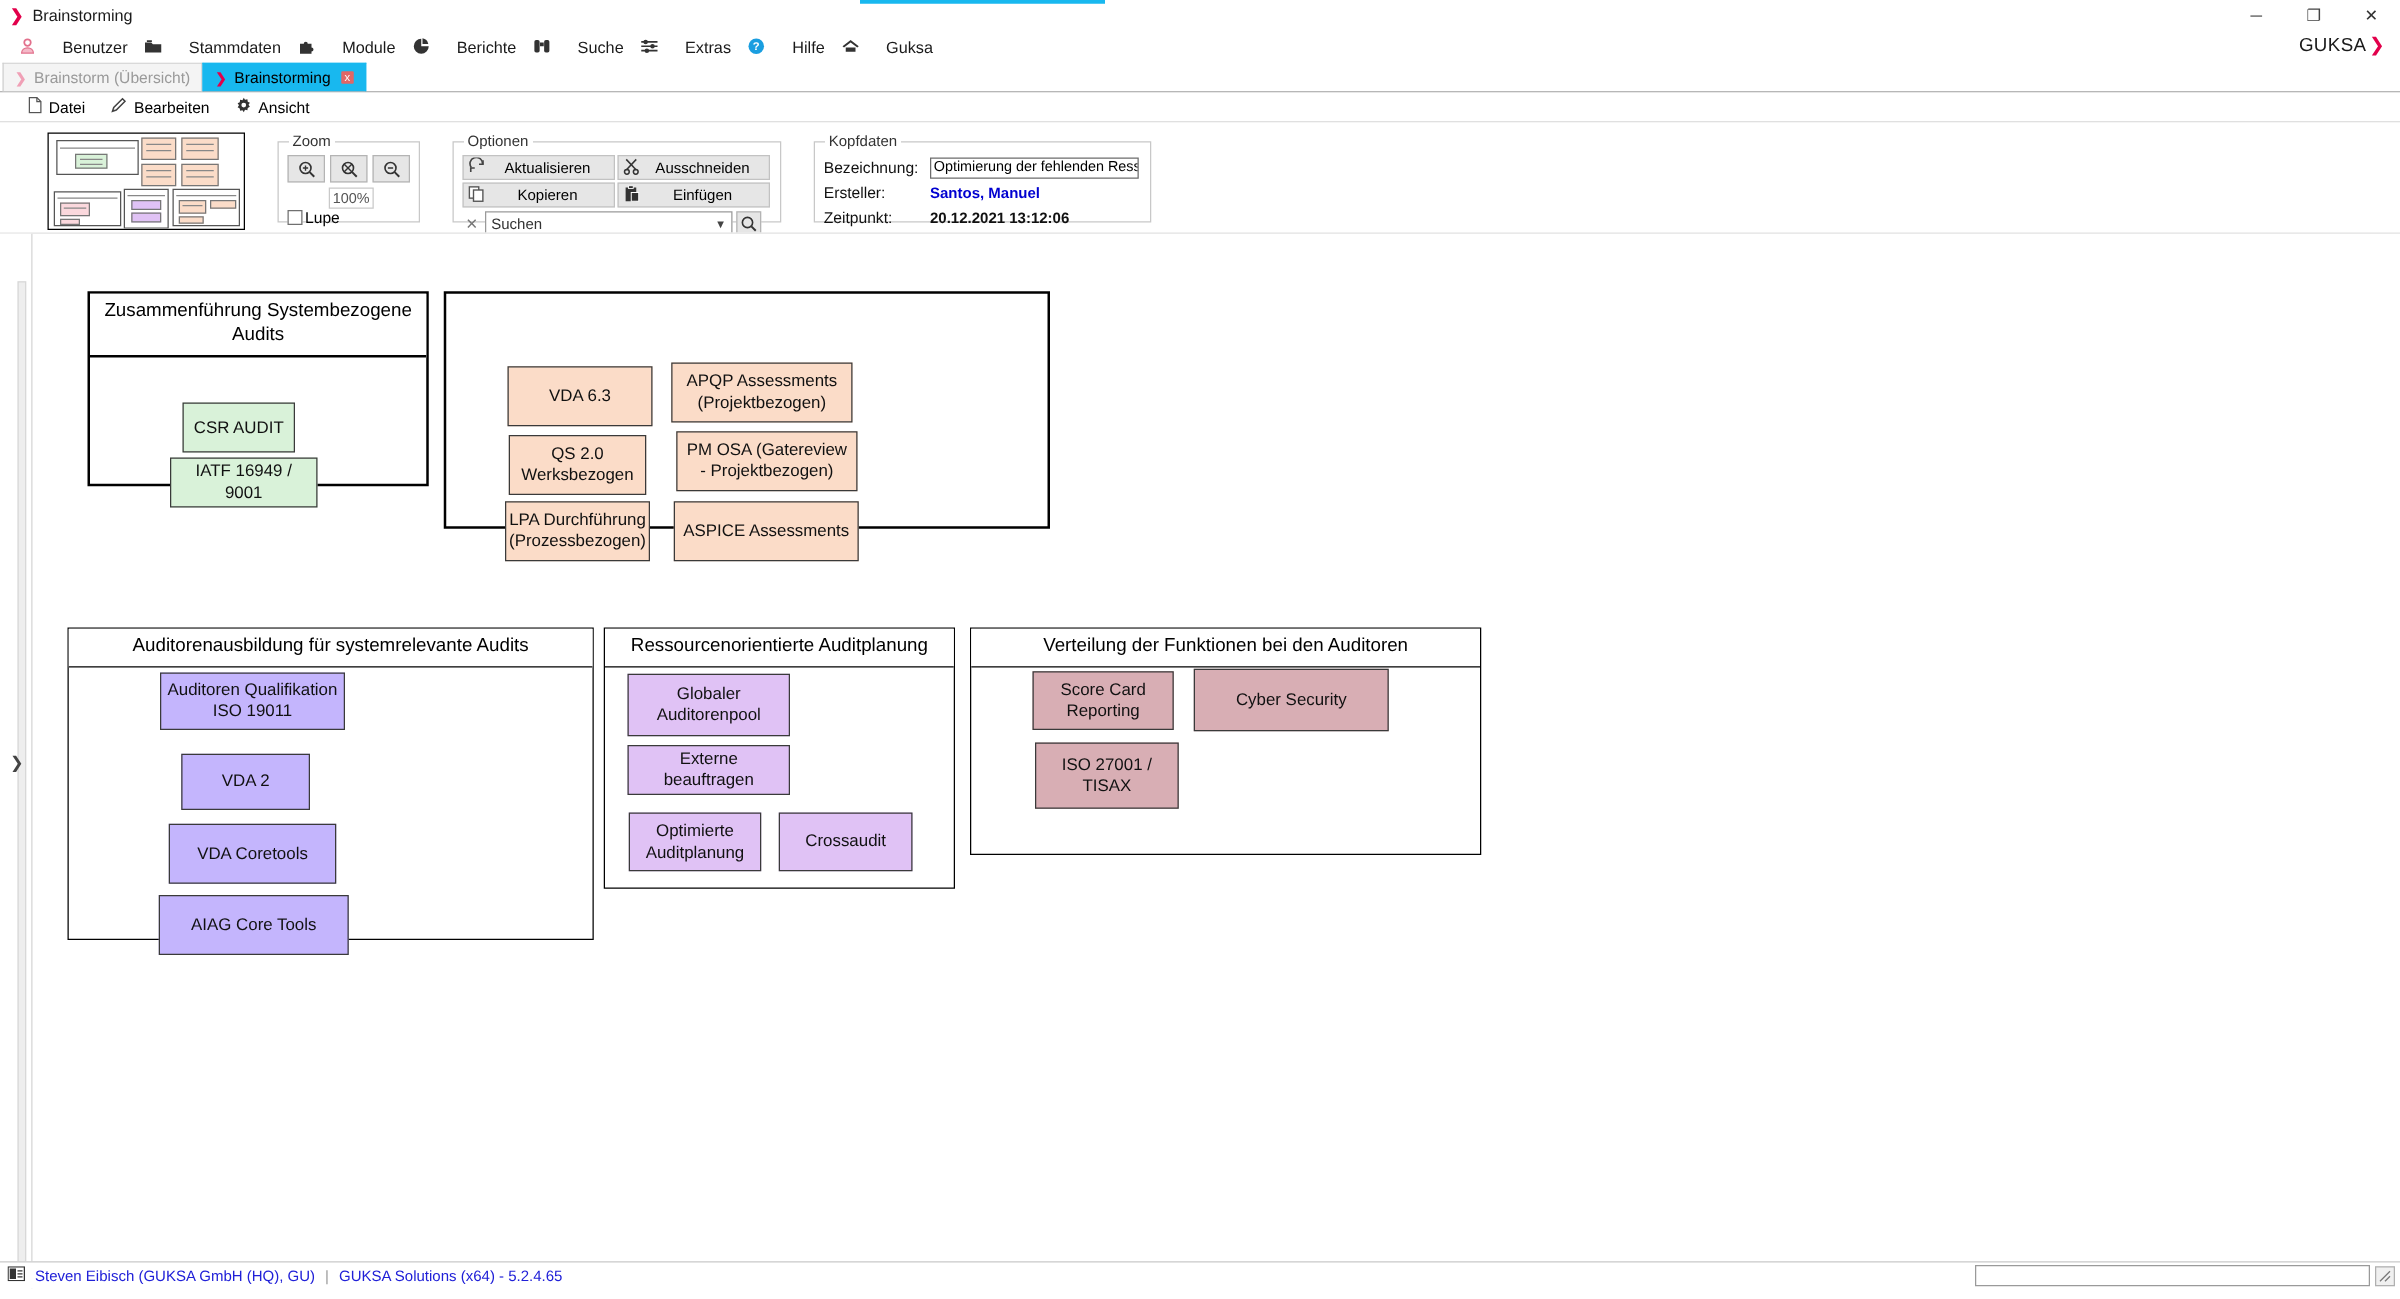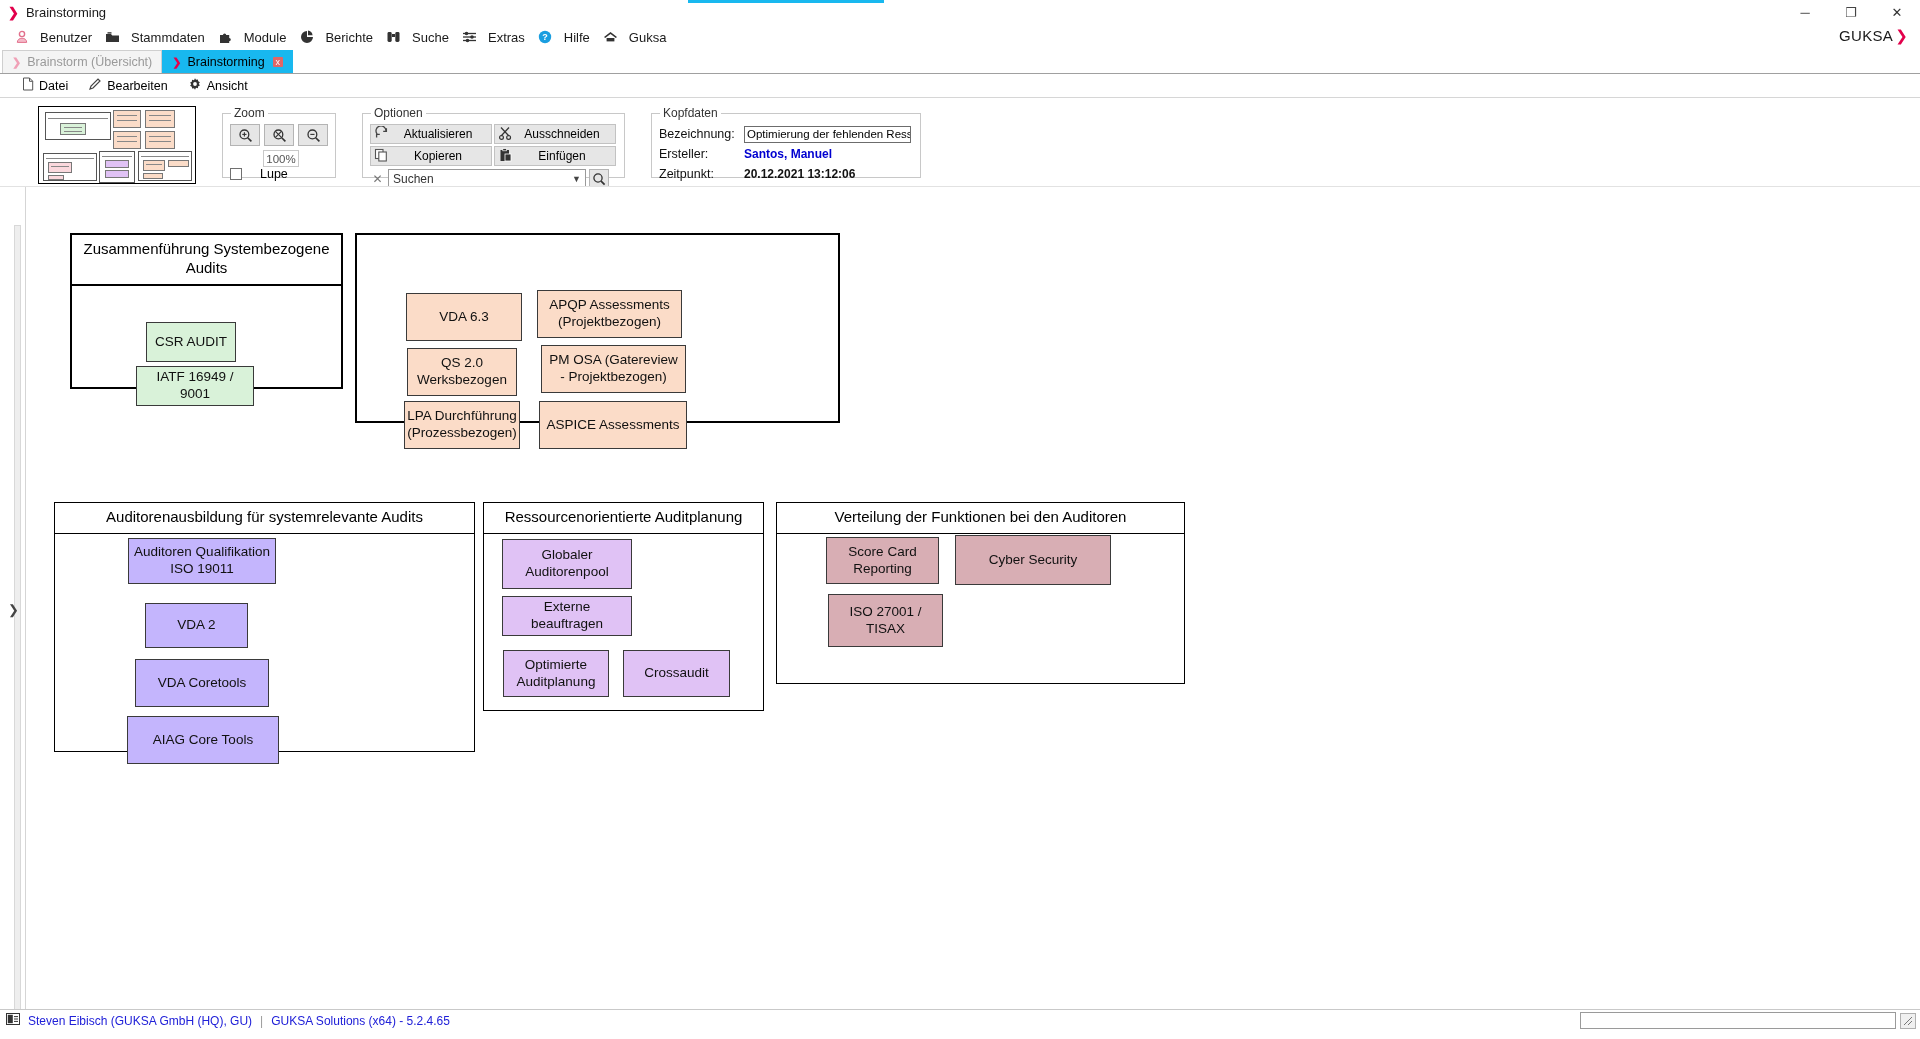--- a/index.html
+++ b/index.html
@@ -39,21 +39,21 @@
 
   
   .menubar {
     height: 26px;
     display: flex; align-items: center;
     padding-left: 10px;
     background: #ffffff;
     position: relative;
   }
   .menuitem {
-    display: flex; align-items: center; gap: 11px;
+    display: flex; align-items: center; gap: 21px;
     padding: 2px 9px 2px 4px;
     font-size: 13px; color: #1a1a1a;
     white-space: nowrap;
   }
   .menuitem .mi { width: 15px; height: 15px; display:inline-flex; align-items:center; justify-content:center; }
   .brandright {
     position: absolute; right: 12px; top: 3px;
     font-size: 15px; font-weight: normal; color: #1a1a1a;
     letter-spacing: .3px;
   }
@@ -134,21 +134,21 @@
     width: 30px; height: 22px;
     border: 1px solid #b4b4b4; background: #e6e6e6;
     display: flex; align-items: center; justify-content: center;
   }
   .zpct {
     width: 36px; height: 17px; margin: 4px 0 0 33px;
     border: 1px solid #c9c9c9; background: #fff;
     font-size: 11.5px; color: #555;
     display: flex; align-items: center; justify-content: center;
   }
-  .lupe { display: flex; align-items: center; gap: 18px; margin-top: 0; font-size: 12.5px; }
+  .lupe { display: flex; align-items: center; gap: 2px; margin-top: 0; font-size: 12.5px; }
   .cbox { width: 12px; height: 12px; border: 1px solid #707070; background: #fff; display:inline-block; }
 
   .optgrp { width: 263px; }
   .obtnrow { display: flex; gap: 2px; margin-bottom: 2px; }
   .obtn {
     height: 20px; width: 122px;
     border: 1px solid #c2c2c2; background: #e6e6e6;
     display: flex; align-items: center;
     font-size: 12px;
     padding-left: 3px; gap: 6px;

